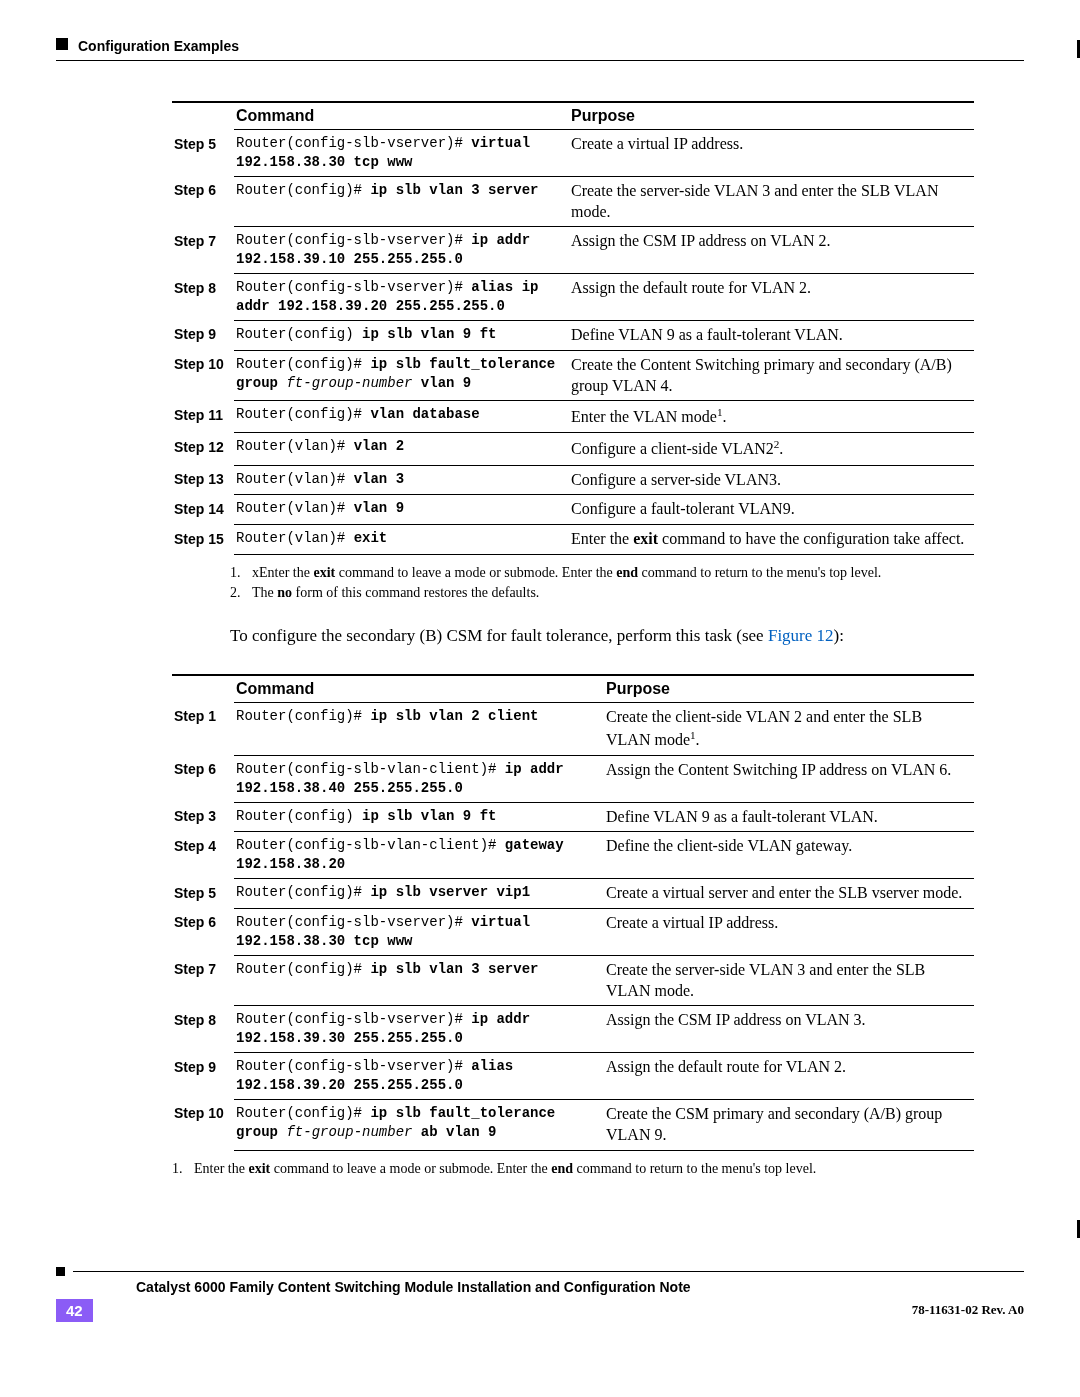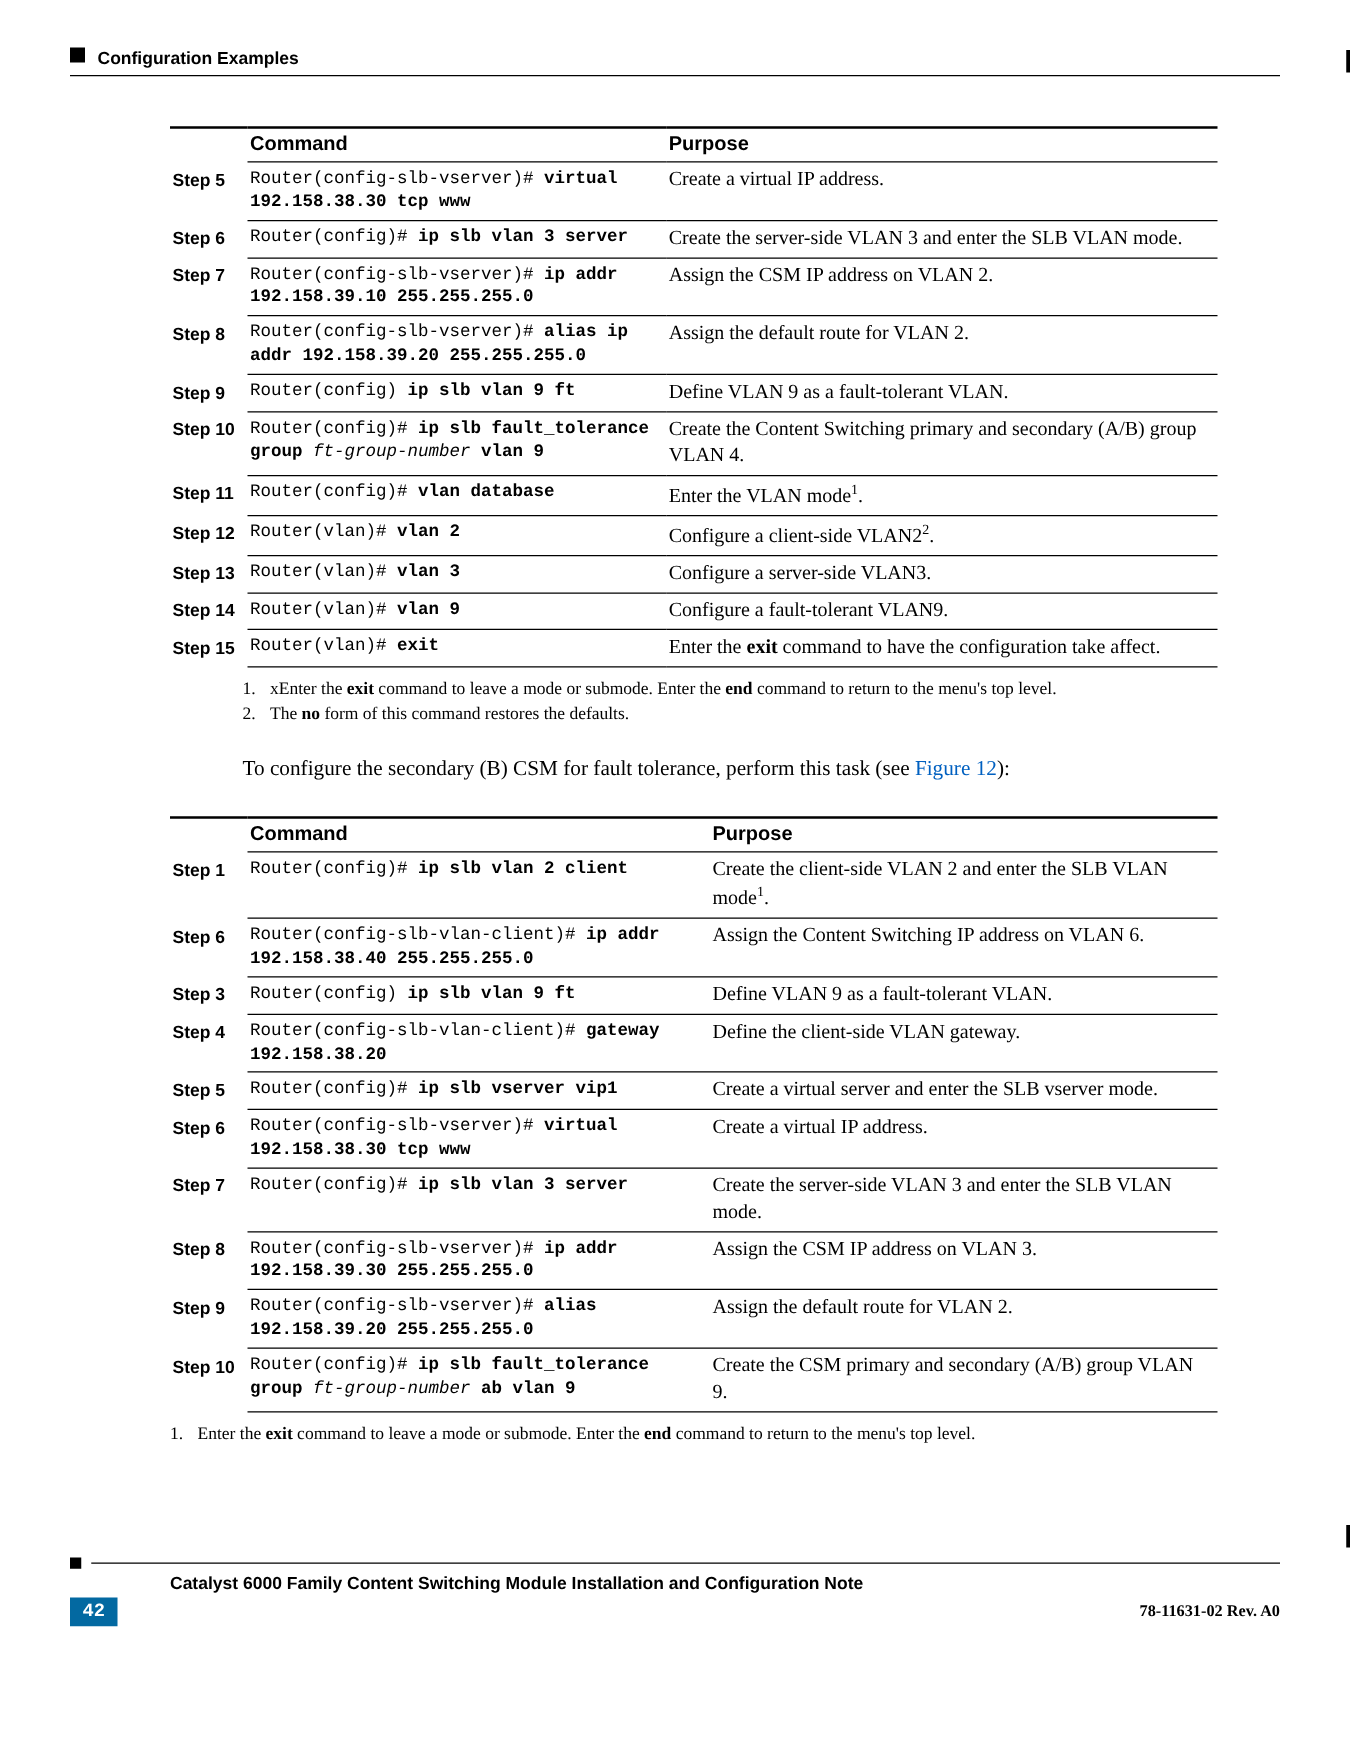--- a/index.html
+++ b/index.html
@@ -32,21 +32,21 @@
   }
   .header-sq {
     width: 12px; height: 12px; background:#000; margin-right: 10px;
     flex-shrink:0;
   }
   .header-rule {
     border-top: 1px solid #000;
     margin-bottom: 40px;
   }
   .content {
-    margin-left: 80px;
+    margin-left: 116px;
     margin-right: 50px;
   }
   table.cmd {
     width: 100%;
     border-collapse: collapse;
     font-size: 16px;
   }
   table.cmd thead th {
     text-align: left;
     font-family: Arial, Helvetica, sans-serif;
@@ -119,23 +119,23 @@
     font-size: 14px;
     margin: 3px 0 0 80px;
   }
   .footer-bottom {
     display:flex;
     align-items:center;
     justify-content:space-between;
     margin-top:4px;
   }
   .page-num {
-    background:#0369a1;
+    background:#8b5cf6;
     color:#fff;
-    font-family: Liberation Mono, monospace;
+    font-family: Liberation Sans, sans-serif;
     font-weight: bold;
     font-size: 15px;
     padding: 3px 10px;
   }
   .rev {
     font-family: Liberation Serif, serif;
     font-weight: bold;
     font-size: 13px;
   }
 </style>

